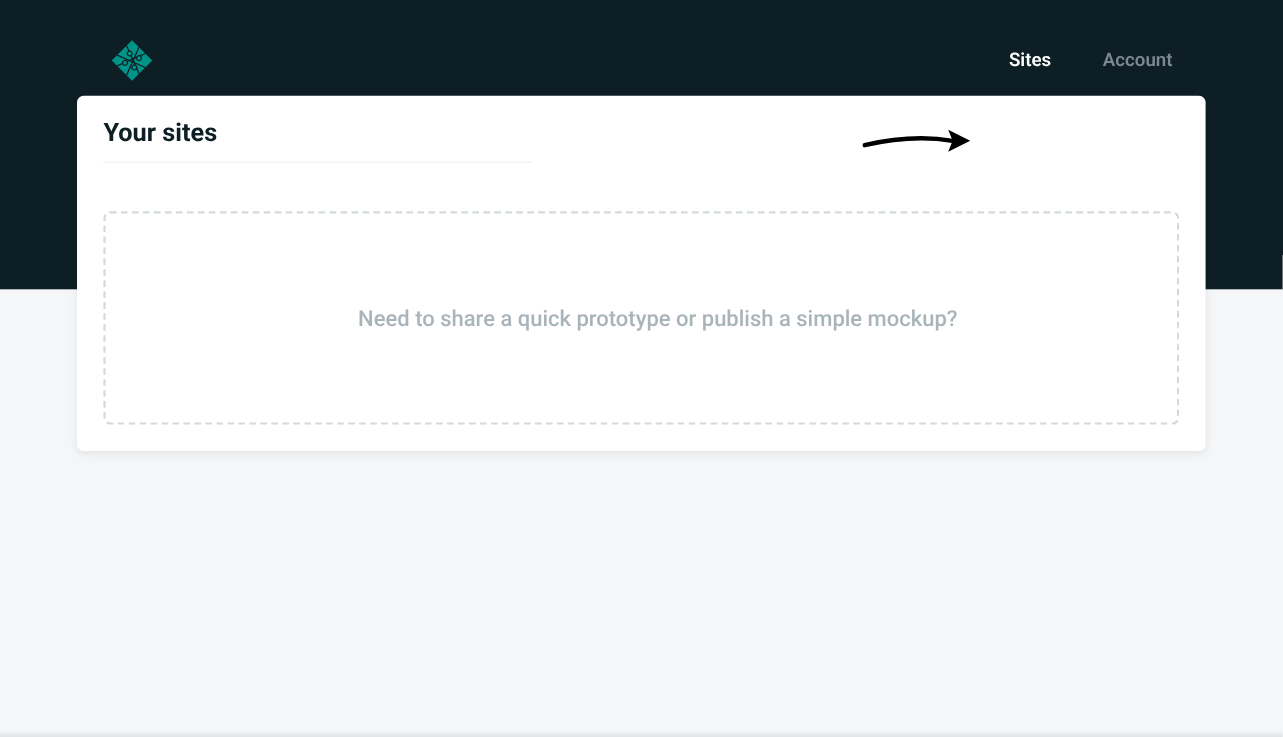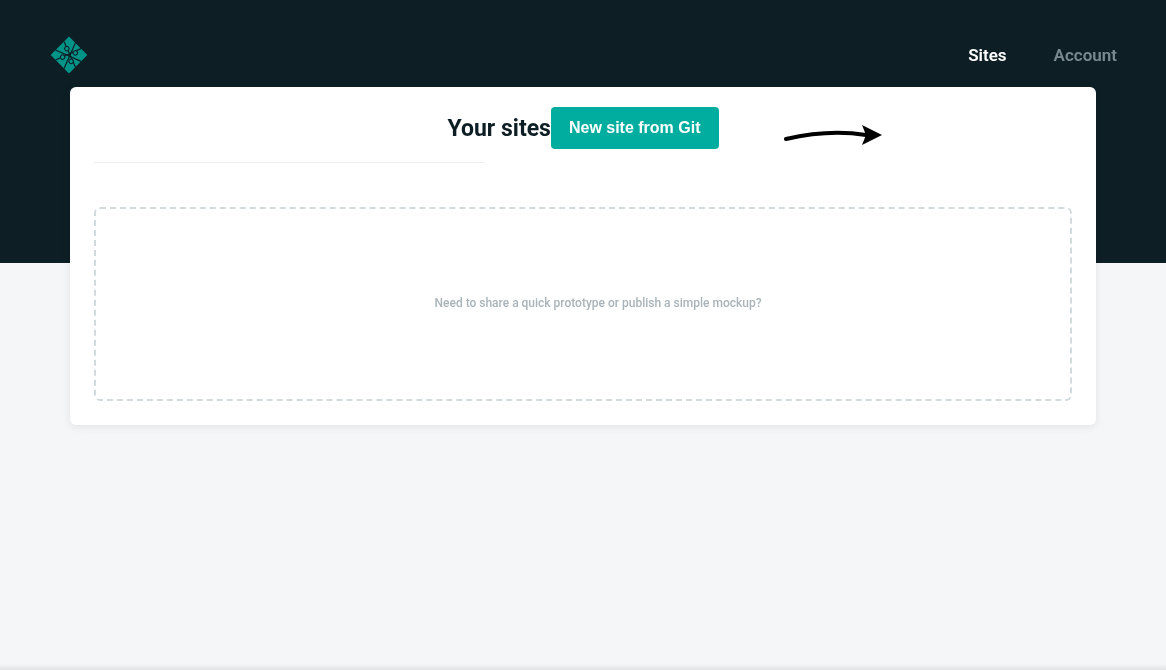--- a/index.html
+++ b/index.html
@@ -23,21 +23,21 @@
       top: 0;
       left: 0;
     }
     .header {
       position: relative;
       z-index: 2;
       height: 110px;
       display: flex;
       align-items: center;
       justify-content: space-between;
-      padding: 0 49px;
+      padding: 0 100px;
     }
     .logo {
       width: 40px;
       height: 40px;
     }
     .nav {
       display: flex;
       gap: 24px;
       align-items: center;
     }
@@ -59,21 +59,21 @@
       left: 70px;
       right: 70px;
       background: #ffffff;
       border-radius: 6px;
       box-shadow: 0 2px 8px rgba(0,0,0,0.08);
       z-index: 3;
       padding: 20px 24px 24px 24px;
     }
     .card-header {
       display: flex;
-      justify-content: center;
+      justify-content: flex-start;
       align-items: center;
       padding-bottom: 14px;
       position: relative;
     }
     .card-header::after {
       content: "";
       position: absolute;
       bottom: 0;
       left: 0;
       width: 390px;
@@ -111,21 +111,21 @@
       height: 194px;
       display: flex;
       flex-direction: column;
       align-items: center;
       justify-content: center;
       text-align: center;
       cursor: pointer;
     }
     .dropzone-text {
       color: #a9b4b9;
-      font-size: 12px;
+      font-size: 20px;
       line-height: 1.65;
       font-weight: 500;
       margin-left: 30px;
     }
     .bottom-shadow {
       position: absolute;
       bottom: 0;
       left: 0;
       right: 0;
       height: 6px;
@@ -161,20 +161,19 @@
 
 <div class="card">
   <div class="card-header">
     <h1 class="card-title">Your sites</h1>
     <div class="arrow-annotation">
       <svg viewBox="0 0 100 36" width="100" height="36">
         <path d="M 2 22 Q 45 12 82 18" stroke="#000" stroke-width="4" fill="none" stroke-linecap="round"></path>
         <path d="M 98 18 L 78 8 L 82 18 L 78 28 Z" fill="#000"></path>
       </svg>
     </div>
-    <button class="btn-primary">New site from Git</button>
   </div>
   <div class="dropzone">
     <div class="dropzone-text">Need to share a quick prototype or publish a simple mockup?</div>
   </div>
 </div>
 
 <div class="bottom-shadow"></div>
 
 </body></html>

